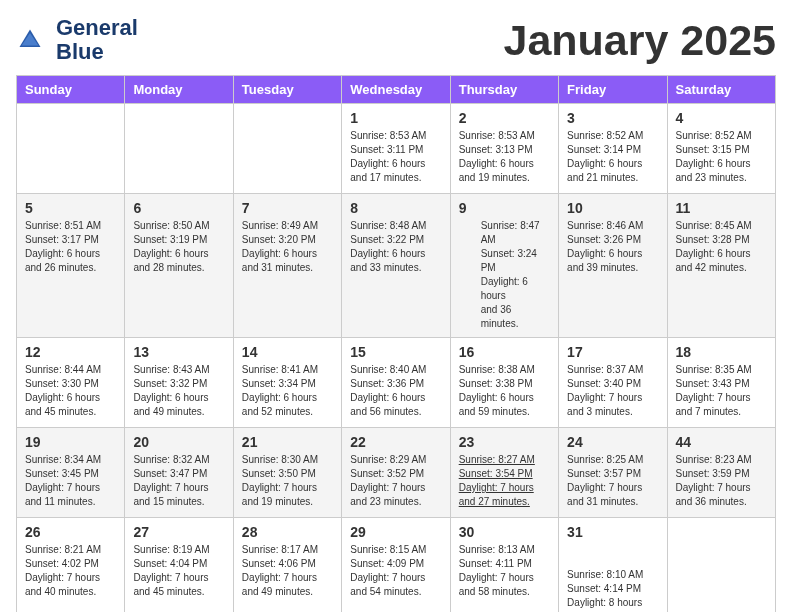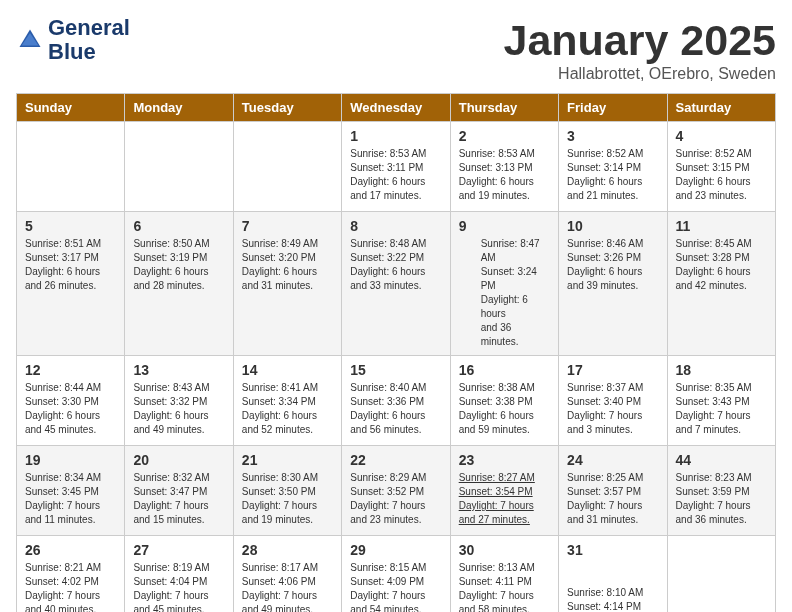--- a/index.html
+++ b/index.html
@@ -12,21 +12,21 @@
     }
     .header {
       display: flex;
       justify-content: space-between;
       align-items: flex-start;
       margin-bottom: 10px;
     }
     .logo {
       display: flex;
       align-items: center;
-      gap: 4px;
+      gap: 12px;
     }
     .logo-text {
       font-size: 22px;
       font-weight: bold;
       color: #1a3a6b;
       line-height: 1.1;
     }
     .logo-icon {
       width: 28px;
       height: 28px;
@@ -80,40 +80,39 @@
       color: #333;
       line-height: 1.4;
     }
     .calendar tr:nth-child(odd) td {
       background: #fff;
     }
     .calendar tr:nth-child(even) td {
       background: #f4f4f4;
     }
     .calendar thead tr th {
-      background: #a16207;
+      background: #8b5cf6;
     }
   </style>
 </head>
 <body>
 
 <div class="header">
   <div class="logo">
     <svg class="logo-icon" viewBox="0 0 40 40">
       <polygon points="20,5 35,30 5,30" fill="#2a5caa"></polygon>
       <polygon points="20,10 32,28 8,28" fill="#4a7ecc"></polygon>
     </svg>
     <div class="logo-text">
       <div>General</div>
       <div>Blue</div>
     </div>
   </div>
   <div class="title-area">
     <div class="month-title">January 2025</div>
-    <div class="location">Hallabrottet, OErebro, Sweden</div>
   </div>
 </div>
 
 <table class="calendar">
   <thead>
     <tr id="header-row">
         <th>Sunday</th>
         <th>Monday</th>
         <th>Tuesday</th>
         <th>Wednesday</th>

